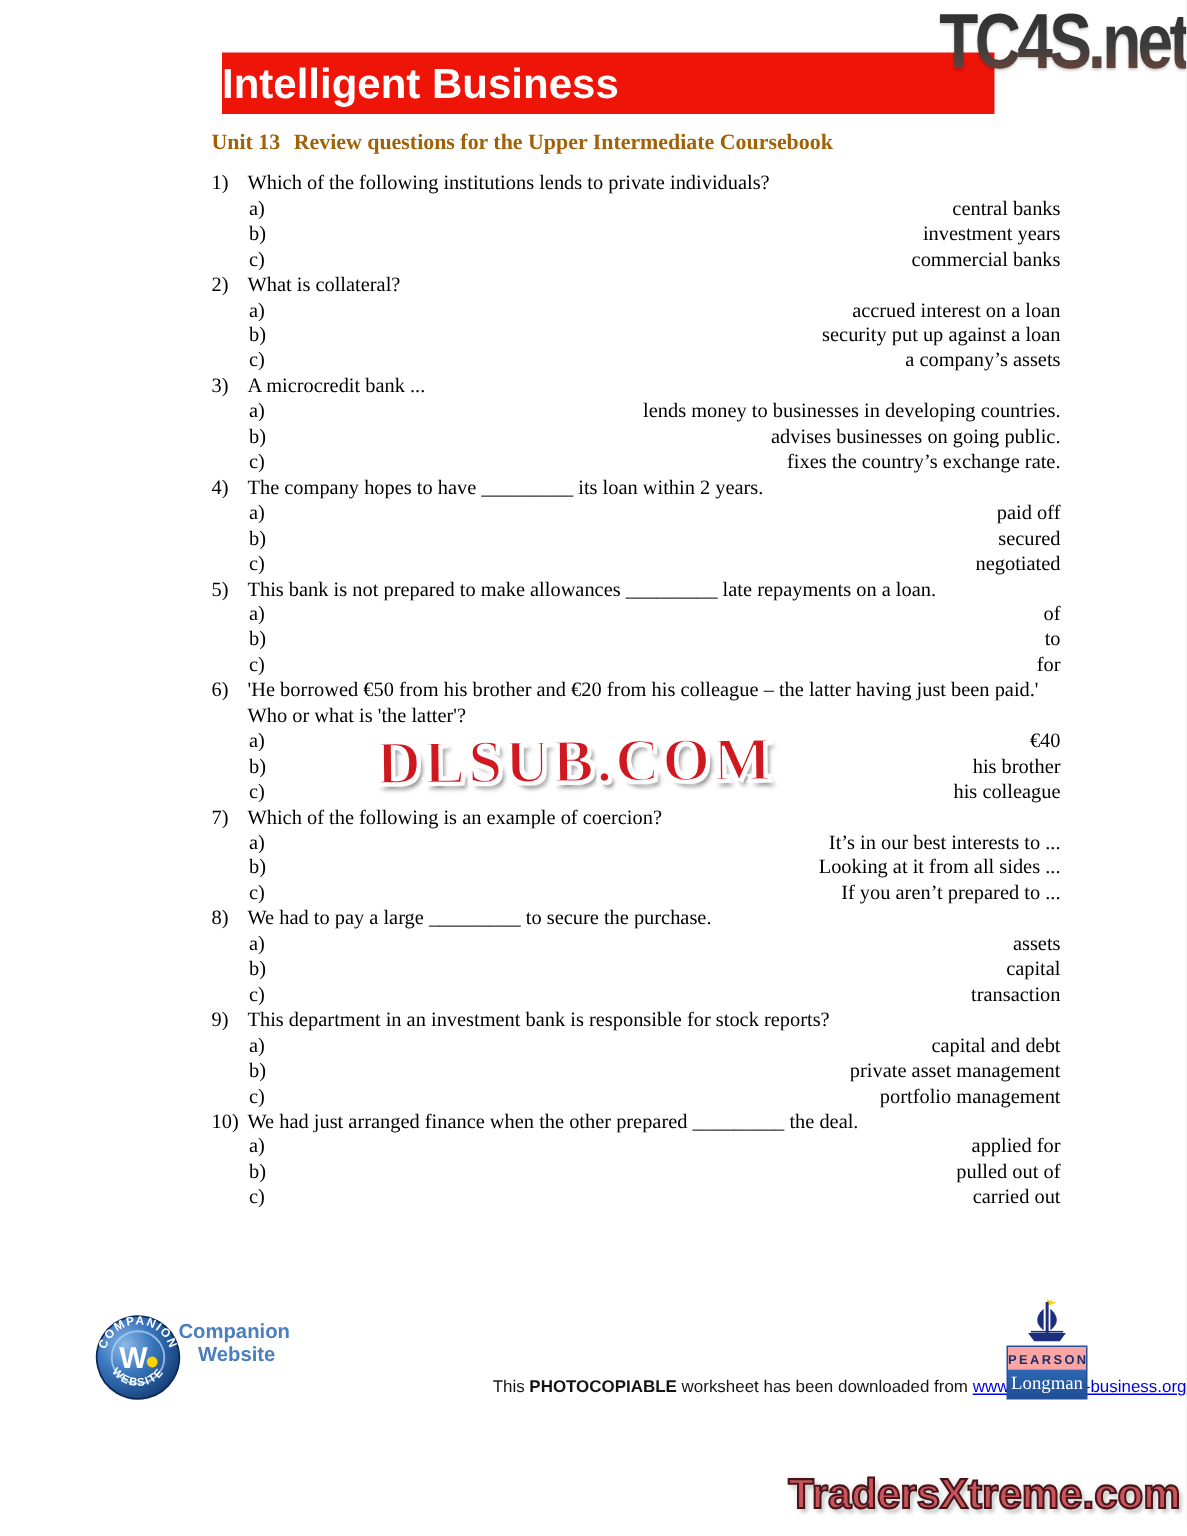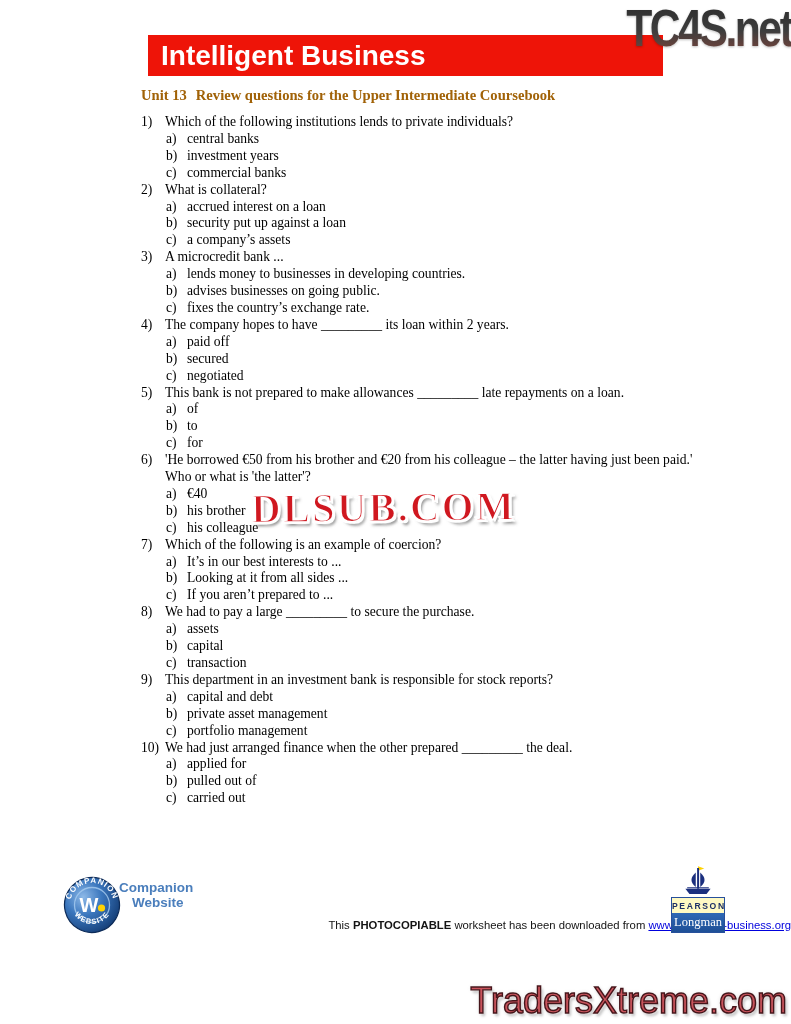--- a/index.html
+++ b/index.html
@@ -3,21 +3,21 @@
 <meta charset="utf-8">
 <title>Intelligent Business Worksheet</title>
 <style>
   html,body{margin:0;padding:0;}
   body{background:#e8e8e8;font-family:"Liberation Serif", serif;}
   .page{position:relative;width:791px;height:1024px;background:#ffffff;overflow:hidden;margin:0 auto;}
 
   
   .banner{position:absolute;left:148px;top:35px;width:515px;height:41px;background:#ee1408;z-index:2;}
   .banner-title{display:block;color:#ffffff;font-family:"Liberation Sans", sans-serif;
-    font-weight:bold;font-size:28px;line-height:41px;padding-left:13px;letter-spacing:0px;}
+    font-weight:bold;font-size:28px;line-height:41px;letter-spacing:0px;}
 
   
   .tc4s{position:absolute;top:-2px;right:0px;z-index:10;
     font-family:"Liberation Sans", sans-serif;font-weight:bold;font-size:52px;letter-spacing:-3px;
     transform:scaleX(.82);transform-origin:100% 0;
     background:linear-gradient(180deg,#2f2f2f 15%,#3d3d3d 55%,#7c453c 95%);
     -webkit-background-clip:text;background-clip:text;color:transparent;
     filter:drop-shadow(0 1px 1px rgba(0,0,0,.25));}
 
   
@@ -25,21 +25,21 @@
   .heading .unit{margin-right:9px;}
 
   
   .questions{position:absolute;left:141px;top:114px;width:566px;
     font-size:13.6px;line-height:16.9px;color:#000;}
   .q{display:flex;}
   .qnum{flex:0 0 24px;}
   .qtext{flex:1;}
   .opt{display:flex;margin-left:25px;}
   .olet{flex:0 0 21px;}
-  .otext{flex:1;}
+  .otext{flex:1;text-align:right;}
 
   
   .dlsub{position:absolute;left:251px;top:483px;z-index:6;transform:rotate(-.6deg);
     font-family:"Liberation Serif", serif;font-weight:bold;font-size:41px;letter-spacing:2px;
     color:#d01820;-webkit-text-stroke:1.6px #ffffff;
     text-shadow:-2px -2px 0 #fff,2px -2px 0 #fff,-2px 2px 0 #fff,2px 2px 0 #fff,
       3px 4px 3px rgba(110,110,110,.75);}
 
   
   .companion{position:absolute;left:63px;top:875px;display:flex;align-items:flex-start;z-index:3;}
@@ -48,28 +48,28 @@
   .companion-label .l2{padding-left:13px;display:block;}
 
   .footer-text{position:absolute;left:0;right:0;top:918px;text-align:right;
     font-family:"Liberation Sans", sans-serif;font-size:11.3px;line-height:15px;color:#141414;}
   .footer-text a{color:#0000dd;text-decoration:underline;}
   .footer-text b{font-weight:bold;}
 
   .pearson{position:absolute;left:671px;top:864px;width:54px;text-align:center;z-index:3;}
   .pearson .shipwrap{height:33px;display:flex;justify-content:center;align-items:flex-end;}
   .pearson .bands{border:1px solid #27509b;}
-  .pearson .band-pearson{background:#fef9c3;color:#1c2f66;font-family:"Liberation Sans", sans-serif;
+  .pearson .band-pearson{background:#fca5a5;color:#1c2f66;font-family:"Liberation Sans", sans-serif;
     font-weight:bold;font-size:8.6px;letter-spacing:1.6px;line-height:13px;padding-top:2px;}
   .pearson .band-longman{background:linear-gradient(180deg,#2e68b5,#1e4f96);color:#ffffff;
     font-family:"Liberation Serif", serif;font-size:12.5px;line-height:19px;}
 
   
   .traders{position:absolute;right:4px;top:980px;z-index:10;
-    font-family:"Liberation Sans", sans-serif;font-weight:normal;font-size:36px;letter-spacing:0;
+    font-family:"Liberation Sans", sans-serif;font-weight:bold;font-size:28px;letter-spacing:0;
     color:#c9545c;-webkit-text-stroke:1.4px #45151a;
     text-shadow:0 0 3px #e8e8e8,0 0 5px #e0e0e0,2px 3px 3px #b5b5b5;}
 </style>
 </head>
 <body>
 
 <div class="page">
 
   <div class="banner" style="background: rgb(238, 20, 8);">
     <span class="banner-title">Intelligent Business</span>

